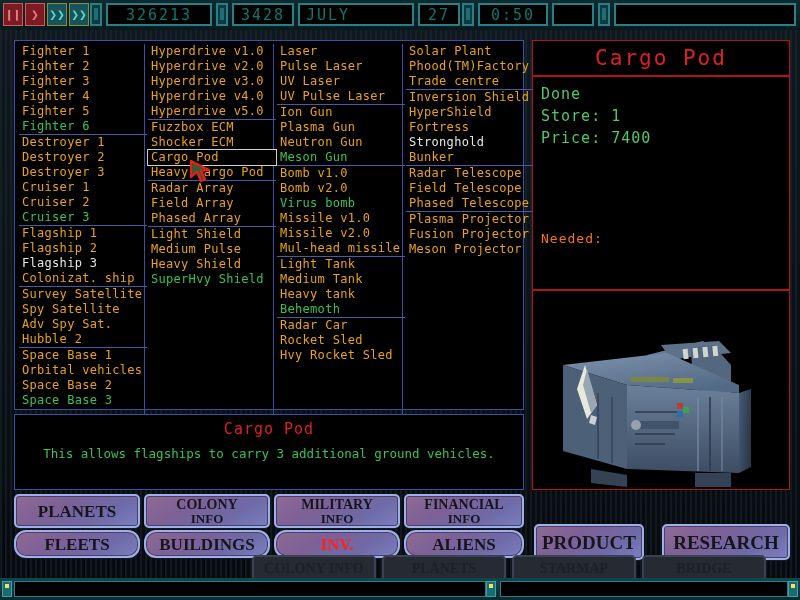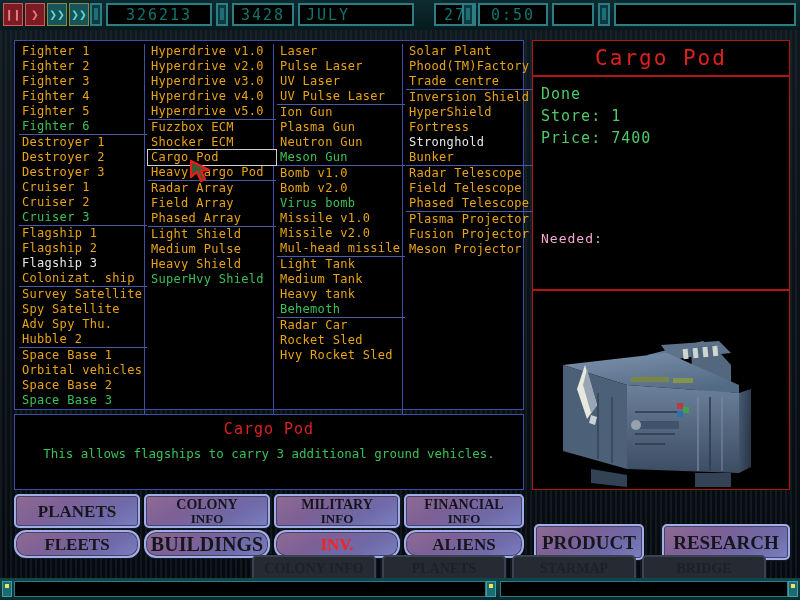--- a/index.html
+++ b/index.html
@@ -60,21 +60,21 @@
   .desc-title{text-align:center;color:#e02020;font-size:15px;margin-top:5px;letter-spacing:1px;}
   .desc-body{text-align:center;color:#39c157;font-size:12.5px;margin-top:8px;}
 
   
   .detail{position:absolute;left:532px;top:40px;width:258px;height:450px;
      background:#000;box-sizing:border-box;border:1px solid #b31515;}
   .det-title{height:34px;line-height:34px;text-align:center;color:#e02020;
      font-size:21px;letter-spacing:2px;border-bottom:2px solid #b31515;}
   .det-stats{padding:6px 11px 0 8px;}
   .det-stats div{color:#4fc96a;font-size:15px;line-height:22px;letter-spacing:1px;}
-  .needed{position:absolute;left:8px;top:190px;color:#f9a8d4;font-size:13px;letter-spacing:1px;}
+  .needed{position:absolute;left:8px;top:190px;color:#f97316;font-size:13px;letter-spacing:1px;}
   .detsep{position:absolute;left:0;top:248px;width:256px;height:2px;background:#b31515;}
 
   
   .podart{position:absolute;left:2px;top:252px;width:254px;height:194px;overflow:hidden;}
 
   
   .btn{position:absolute;box-sizing:border-box;
      background:linear-gradient(150deg,#8f6b93 0%,#7d6096 35%,#6f6aa8 70%,#7b7fc0 100%);
      border:2px solid #9fb0e8;border-radius:5px;
      box-shadow:inset 0 0 0 1px #4a3f6a, 0 1px 0 #141a28;
@@ -127,21 +127,21 @@
       </div>
     <div class="seg" id="seg-credits" style="left:106px;width:106px">326213</div>
 
     <div class="pip" style="left:216px">
         <i></i>
       </div>
     <div class="seg" style="left:232px;width:62px">3428</div>
 
     <div class="seg" style="left:298px;width:116px;justify-content:flex-start;padding-left:6px">JULY</div>
 
-    <div class="seg" style="left:434px;width:42px">27</div>
+    <div class="seg" style="left:418px;width:42px">27</div>
 
     <div class="pip" style="left:462px">
         <i></i>
       </div>
     <div class="seg" style="left:478px;width:70px">0:50</div>
 
     <div class="seg" style="left:552px;width:42px"></div>
     <div class="pip" style="left:598px">
         <i></i>
       </div>
@@ -166,21 +166,21 @@
         <div class="itm">Destroyer 3</div>
         <div class="itm">Cruiser 1</div>
         <div class="itm">Cruiser 2</div>
         <div class="itm green">Cruiser 3</div>
         <div class="itm sep">Flagship 1</div>
         <div class="itm">Flagship 2</div>
         <div class="itm white">Flagship 3</div>
         <div class="itm">Colonizat. ship</div>
         <div class="itm sep">Survey Satellite</div>
         <div class="itm">Spy Satellite</div>
-        <div class="itm">Adv Spy Thu.</div>
+        <div class="itm">Adv Spy Sat.</div>
         <div class="itm">Hubble 2</div>
         <div class="itm sep">Space Base 1</div>
         <div class="itm">Orbital vehicles</div>
         <div class="itm">Space Base 2</div>
         <div class="itm green">Space Base 3</div>
       </div>
     <div class="col c2" id="col-1">
         <div class="itm">Hyperdrive v1.0</div>
         <div class="itm">Hyperdrive v2.0</div>
         <div class="itm">Hyperdrive v3.0</div>
@@ -333,21 +333,21 @@
         <span>MILITARY</span>
         <span style="font-size: 13px;">INFO</span>
       </div>
       <div class="btn" style="left: 404px; top: 494px; width: 120px; height: 34px; font-size: 14px; justify-content: center;">
         <span>FINANCIAL</span>
         <span style="font-size: 13px;">INFO</span>
       </div>
       <div class="btn btn-row2" style="left: 14px; top: 530px; width: 126px; height: 28px; font-size: 17px;">
         <span>FLEETS</span>
       </div>
-      <div class="btn btn-row2" style="left: 144px; top: 530px; width: 126px; height: 28px; font-size: 20px;">
+      <div class="btn btn-row2" style="left: 144px; top: 530px; width: 126px; height: 28px; font-size: 17px;">
         <span>BUILDINGS</span>
       </div>
       <div class="btn inv btn-row2" style="left: 274px; top: 530px; width: 126px; height: 28px; font-size: 17px;">
         <span>INV.</span>
       </div>
       <div class="btn btn-row2" style="left: 404px; top: 530px; width: 120px; height: 28px; font-size: 17px;">
         <span>ALIENS</span>
       </div>
     </div>
   <div id="side-buttons">

